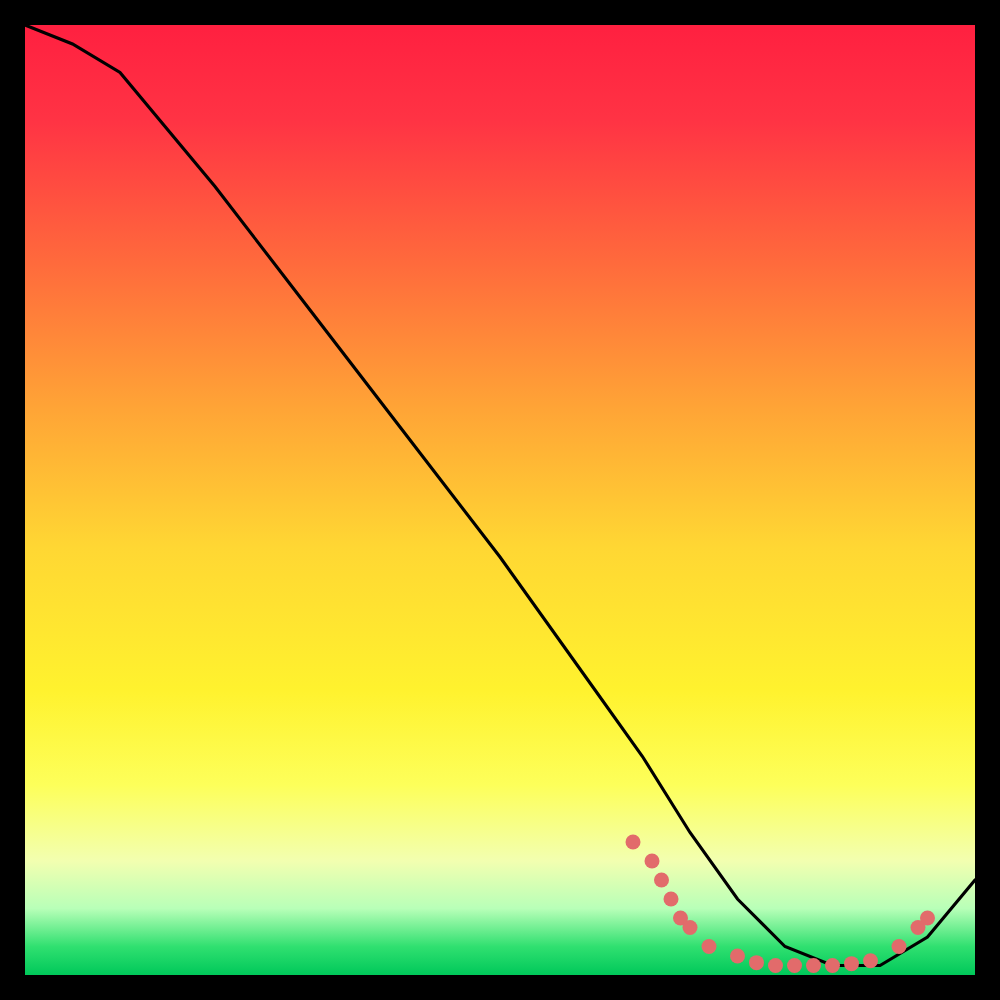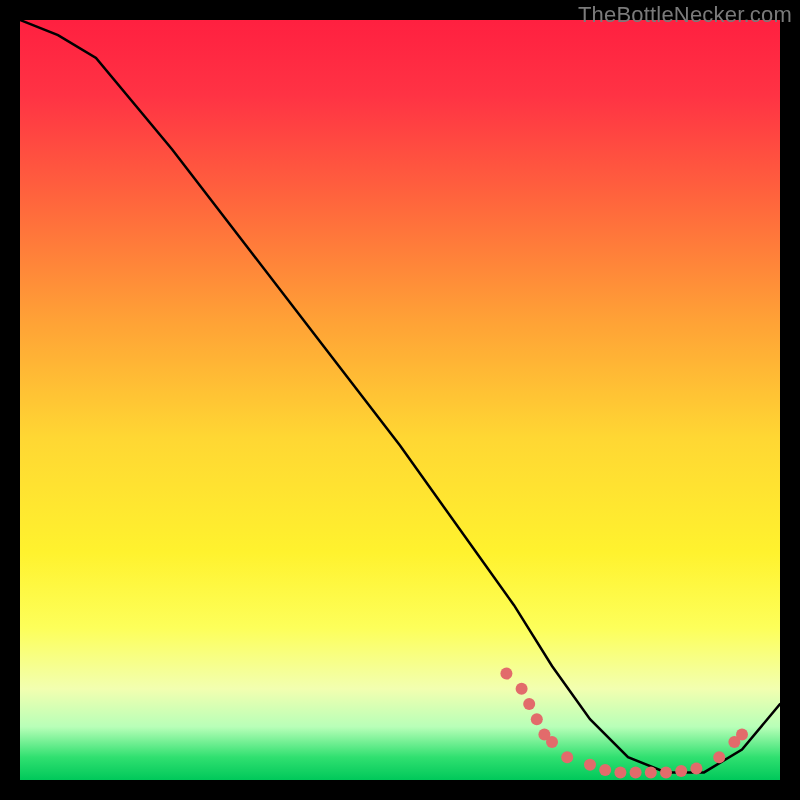--- a/index.html
+++ b/index.html
@@ -67,14 +67,13 @@
           <circle cx="630.8" cy="752.4" r="6" fill="#e26b6b"></circle>
           <circle cx="646.0" cy="752.4" r="6" fill="#e26b6b"></circle>
           <circle cx="661.2" cy="750.9" r="6" fill="#e26b6b"></circle>
           <circle cx="676.4" cy="748.6" r="6" fill="#e26b6b"></circle>
           <circle cx="699.2" cy="737.2" r="6" fill="#e26b6b"></circle>
           <circle cx="714.4" cy="722.0" r="6" fill="#e26b6b"></circle>
           <circle cx="722.0" cy="714.4" r="6" fill="#e26b6b"></circle>
         </g>
     </svg>
   </div>
-  <div class="watermark">TheBottleNecker.com</div>
 </div>
 
 </body></html>

